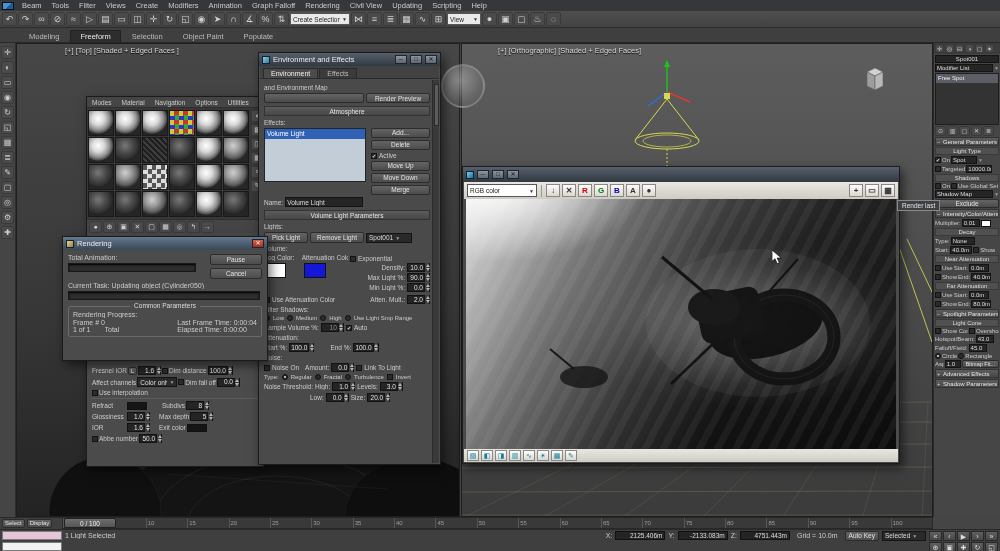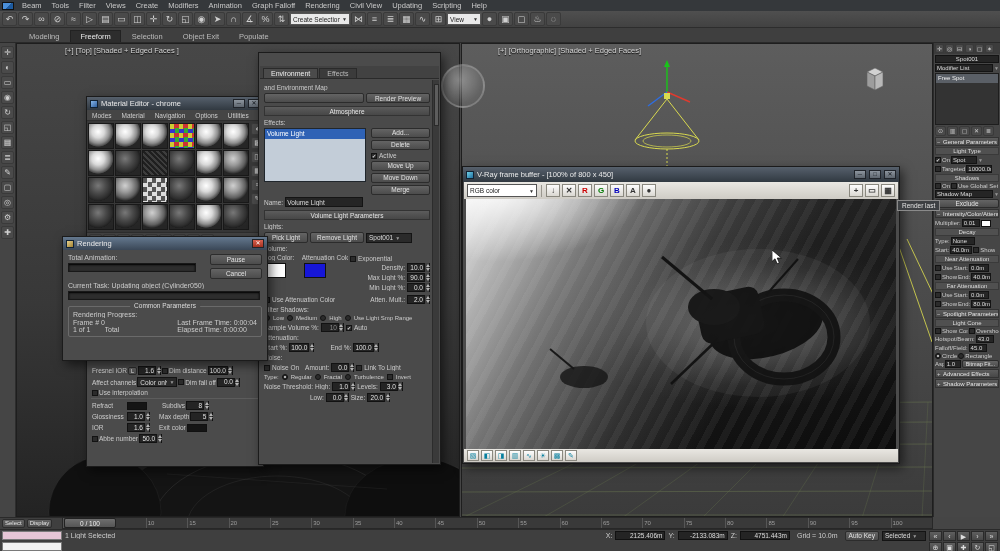--- a/index.html
+++ b/index.html
@@ -189,21 +189,21 @@
         <span class="tbi">▢</span>
         <span class="tbi">♨</span>
         <span class="tbi">◌</span>
       </span>
   </div>
 
   <div id="ribbon">
       <span class="tab normal">Modeling</span>
       <span class="tab active">Freeform</span>
       <span class="tab normal">Selection</span>
-      <span class="tab normal">Object Exit</span>
+      <span class="tab normal">Object Paint</span>
       <span class="tab normal">Populate</span>
     </div>
 
   <div id="left-toolbar">
       <span class="tbi">✛</span>
       <span class="tbi">◐</span>
       <span class="tbi">▭</span>
       <span class="tbi">◉</span>
       <span class="tbi">↻</span>
       <span class="tbi">◱</span>
@@ -407,26 +407,20 @@
       <span class="pfield" style="width:16px">1.0</span>
       <span class="btn" style="height:8px;line-height:6px;font-size:5.5px">Bitmap Fit...</span>
     </div>
     <div class="roll plus">Advanced Effects</div>
     <div class="roll plus">Shadow Parameters</div>
   </div>
 
   <div id="tooltip">Render last</div>
 
   <div class="win" style="left:86px;top:96px;width:178px;height:371px;z-index:10">
-    <div class="tbar">
-      <span class="wico" style="background:linear-gradient(135deg,#86b7ea,#2f5f9f)"></span>
-      <span class="ttl">Material Editor - chrome</span>
-      <span class="wbtn">─</span>
-      <span class="wbtn">✕</span>
-    </div>
     <div class="memenu">
         <span class="mitem">Modes</span>
         <span class="mitem">Material</span>
         <span class="mitem">Navigation</span>
         <span class="mitem">Options</span>
         <span class="mitem">Utilities</span>
       </div>
     <div class="row" style="align-items:flex-start;padding:2px 1px;background:#383838">
       <div class="slots">
           <span class="slot light"></span>
@@ -542,20 +536,27 @@
         <span class="lbl">Abbe number</span>
         <span class="spn">
             <span class="v">50.0</span>
             <span class="spnarr"></span>
           </span>
       </div>
     </div>
   </div>
 
   <div class="win" style="left:258px;top:52px;width:183px;height:413px;z-index:12">
+    <div class="tbar">
+      <span class="wico" style="background:linear-gradient(135deg,#8ecbe8,#2f7f9f)"></span>
+      <span class="ttl">Environment and Effects</span>
+      <span class="wbtn">─</span>
+      <span class="wbtn">□</span>
+      <span class="wbtn">✕</span>
+    </div>
     <div class="etabs">
         <span class="etab active">Environment</span>
         <span class="etab normal">Effects</span>
       </div>
     <div class="econtent">
       <div class="erow">
           <span class="lbl">and Environment Map</span>
         </div>
       <div class="erow">
         <span class="btn" style="flex:1;height:10px"></span>
@@ -778,21 +779,20 @@
             <div class="lbl">Elapsed Time:  0:00:00</div>
           </div>
         </div>
       </div>
     </div>
   </div>
 
   <div class="win" style="left:462px;top:166px;width:438px;height:298px;z-index:13">
     <div class="tbar" style="height:15px">
       <span class="wico" style="background:linear-gradient(135deg,#6fd0e8,#1f6f9f)"></span>
-      <span class="ttl">V-Ray frame buffer - [100% of 800 x 450]</span>
       <span class="wbtn">─</span>
       <span class="wbtn">□</span>
       <span class="wbtn">✕</span>
     </div>
     <div class="vtool">
       <span class="combo" style="width:70px;height:13px;background:#fff">
         <span class="lbl">RGB color</span>
         <span class="arr">▼</span>
       </span>
       <span class="vsep"></span>

